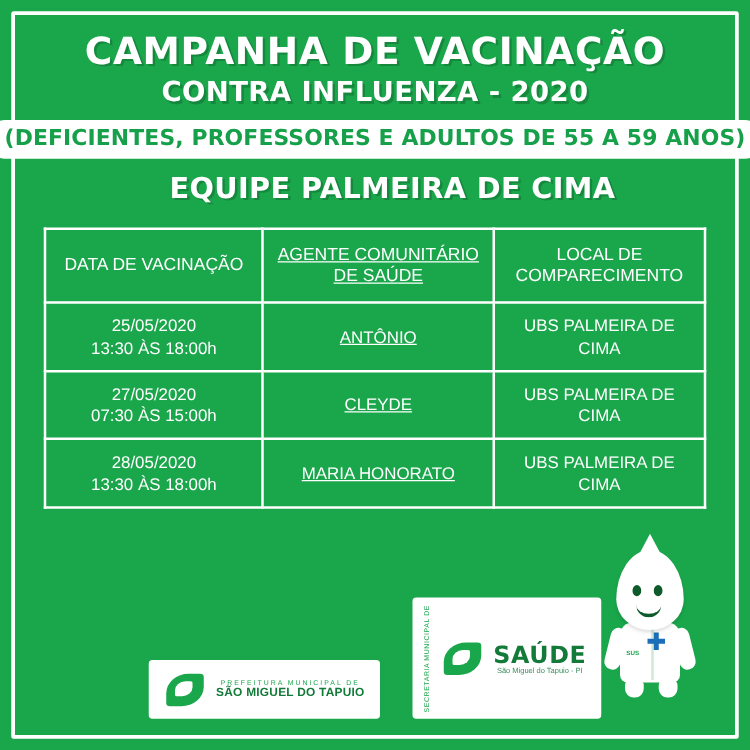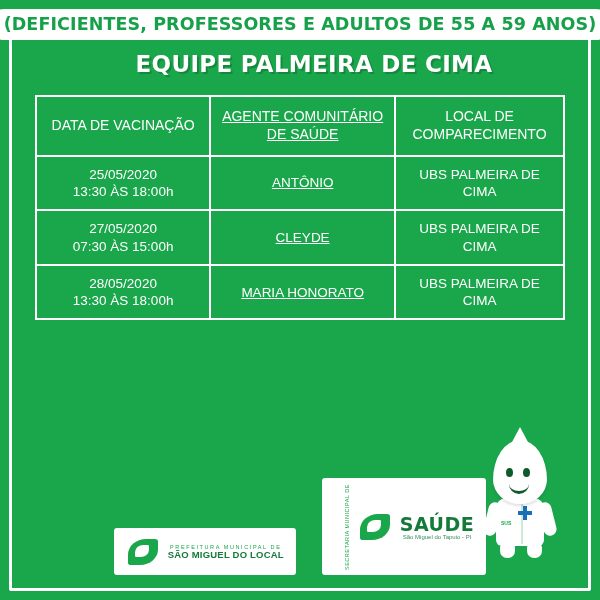--- a/index.html
+++ b/index.html
@@ -280,21 +280,21 @@
   }
   .logo-text .t2 {
     font-size: 9.5px;
     color: #137a39;
     font-weight: bold;
     display: block;
     letter-spacing: 0.2px;
     font-family: "Liberation Sans", sans-serif;
   }
   .logo-box.saude {
-    padding: 6px 12px 5px 22px;
+    padding: 6px 12px 5px 9px;
   }
   .saude-text .big {
     font-size: 19px;
     font-weight: bold;
     color: #137a39;
     display: block;
     letter-spacing: 0.5px;
     line-height: 1;
     font-family: "DejaVu Sans", sans-serif;
   }
@@ -315,20 +315,24 @@
   }
 </style>
 </head>
 <body>
 
 <div class="poster">
   <div class="frame"></div>
 
   <div class="content">
 
+    <div class="title-block">
+      <div class="title-main">CAMPANHA DE VACINAÇÃO</div>
+      <div class="title-sub">CONTRA INFLUENZA - 2020</div>
+    </div>
 
     <div class="banner-wrap">
       <div class="banner">(DEFICIENTES, PROFESSORES E ADULTOS DE 55 A 59 ANOS)</div>
     </div>
 
     <div class="team">EQUIPE PALMEIRA DE CIMA</div>
 
     <div class="table-wrap">
       <table class="sched">
         <thead>
@@ -400,21 +404,21 @@
     </div>
 
     <div class="logos">
       <div class="logo-box">
         <div class="logo-mark">
           <div class="leaf"></div>
           <div class="leaf-inner"></div>
         </div>
         <div class="logo-text">
           <span class="t1">PREFEITURA MUNICIPAL DE</span>
-          <span class="t2">SÃO MIGUEL DO LOCAL</span>
+          <span class="t2">SÃO MIGUEL DO TAPUIO</span>
         </div>
       </div>
 
       <div class="logo-box saude">
         <div class="vert-label">SECRETARIA MUNICIPAL DE</div>
         <div class="logo-mark">
           <div class="leaf"></div>
           <div class="leaf-inner"></div>
         </div>
         <div class="saude-text">

